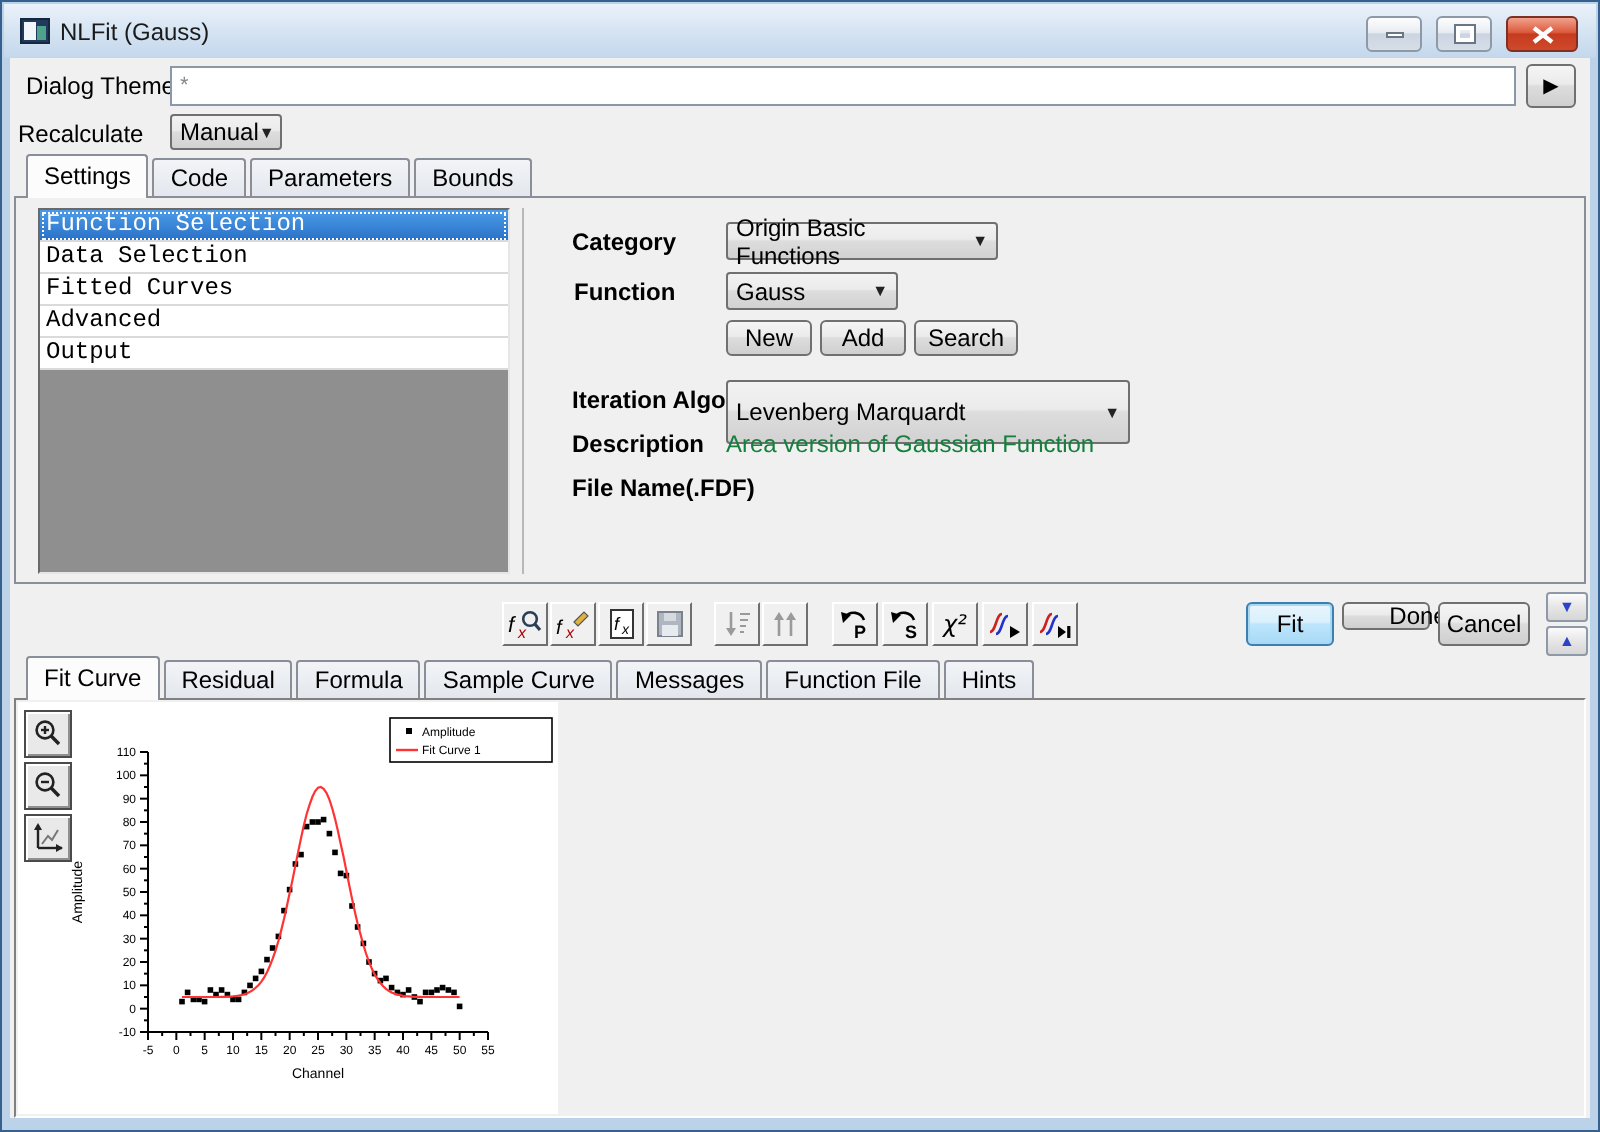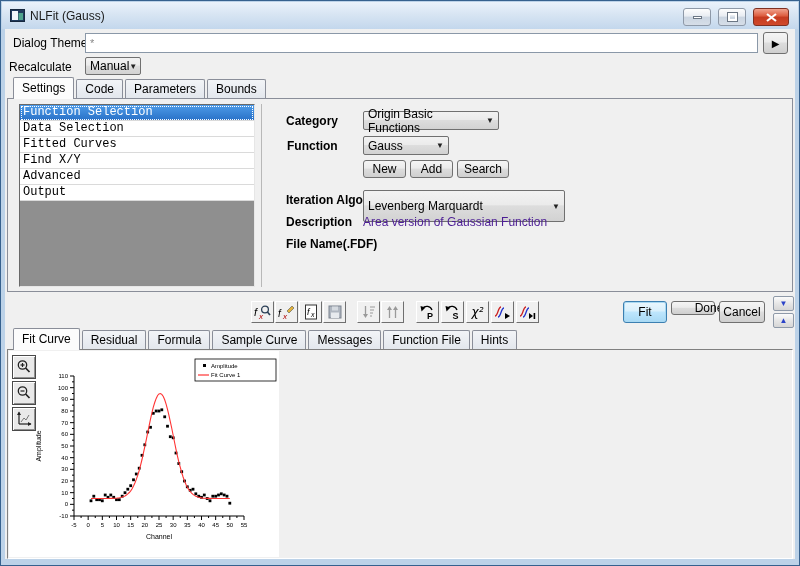--- a/index.html
+++ b/index.html
@@ -38,21 +38,21 @@
     background:linear-gradient(#F2F4F7,#E3E7ED);padding:2px 8px 2px 8px;margin-right:2px;
     font-size:12px;position:relative;height:14px;line-height:14px;}
   .tab.active{background:#FCFCFC;height:17px;line-height:16px;z-index:3;margin-bottom:-1px;}
   .pane{position:absolute;border:1px solid #8A8E99;background:#F0F0F0;box-sizing:border-box;z-index:1;}
 
   .listbox{position:absolute;background:#8F8F8F;border:1px solid;border-color:#696969 #E6E6E6 #E6E6E6 #696969;
     box-sizing:border-box;overflow:hidden;font-family:"Liberation Mono",monospace;font-size:12px;}
   .listitem{height:15px;line-height:15px;background:#fff;border-bottom:1px solid #DADADA;padding:0 3px;white-space:nowrap;}
   .listitem.sel{background:linear-gradient(#4D9BE8,#2A72C8);color:#fff;outline:1px dotted #fff;outline-offset:-2px;}
 
-  .bluetext{color:#4c1d95;}
+  .bluetext{color:#15803d;}
   .toolbtn{position:absolute;width:23px;height:22px;box-sizing:border-box;background:#F0F0F0;
     border:1px solid;border-color:#FFFFFF #6F6F6F #6F6F6F #FFFFFF;
     display:flex;align-items:center;justify-content:center;}
   .toolbtn .chi{font-size:12px;font-style:italic;font-family:"DejaVu Sans",sans-serif;}
   .updownbtn{position:absolute;width:21px;height:15px;box-sizing:border-box;border:1px solid #8E99A8;border-radius:2px;
     background:linear-gradient(#FBFBFB,#E6E6E6 50%,#D6D6D6);display:flex;align-items:center;justify-content:center;
     font-size:8px;color:#2B43C8;}
   .panel2{position:absolute;border:1px solid;border-color:#808080 #FFFFFF #FFFFFF #808080;background:#F0F0F0;box-sizing:border-box;}
   .graphpage{position:absolute;background:#fff;}
   .chartbtn{position:absolute;width:24px;height:24px;box-sizing:border-box;background:#E9E9E9;
@@ -108,21 +108,20 @@
       <div class="tab">Parameters</div>
       <div class="tab">Bounds</div>
     </div>
 
     <div class="pane" style="left:2px;top:69px;width:786px;height:194px;"></div>
 
     <div class="listbox" style="left:14px;top:75px;width:236px;height:183px;z-index:2;">
       <div class="listitem sel">Function Selection</div>
       <div class="listitem">Data Selection</div>
       <div class="listitem">Fitted Curves</div>
-      <div class="listitem">Find X/Y</div>
       <div class="listitem">Advanced</div>
       <div class="listitem">Output</div>
     </div>
     <div style="position:absolute;left:256px;top:75px;width:1px;height:183px;background:#B8B8B8;z-index:2;"></div>
 
     <span class="lbl b" style="left:281px;top:85px;z-index:2;">Category</span>
     <div class="combo" style="left:358px;top:82px;width:136px;height:19px;z-index:2;">
       <span>Origin Basic Functions</span>
       <span class="arrow">▼</span>
     </div>

